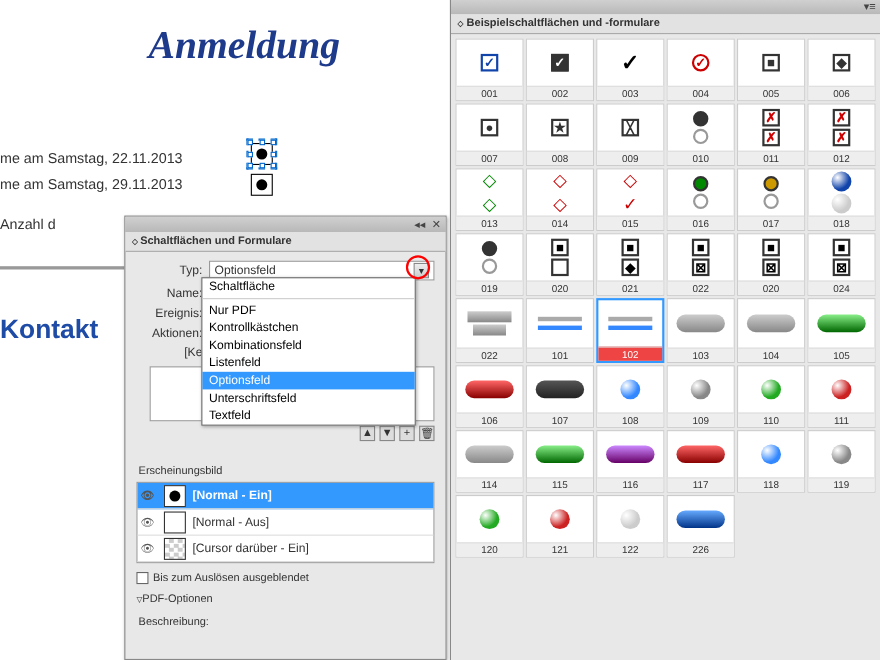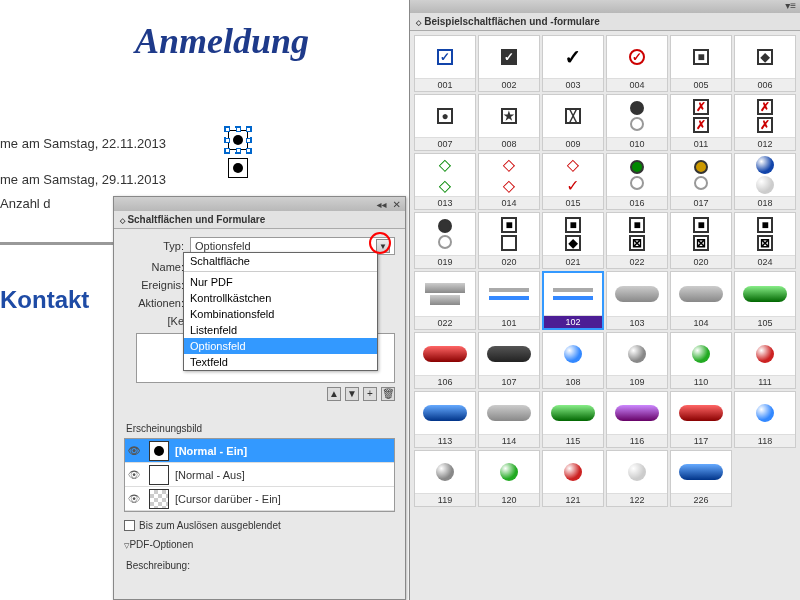--- a/index.html
+++ b/index.html
@@ -2,21 +2,21 @@
 <html><head>
 <meta charset="utf-8">
 <style>
 * { box-sizing: border-box; margin: 0; padding: 0; font-family: Arial, sans-serif; }
 body { width: 800px; height: 600px; background: #fff; position: relative; overflow: hidden; font-size: 11px; }
 
 .doc-bg { position: absolute; left: 0; top: 0; width: 410px; height: 600px; background: #fff; }
 .doc-title { font-family: 'Brush Script MT', cursive; font-size: 36px; font-weight: bold; font-style: italic; color: #1e3a8a; position: absolute; left: 135px; top: 20px; }
 .doc-line { position: absolute; left: 0; font-size: 13px; color: #333; }
 .doc-line.l1 { top: 136px; }
-.doc-line.l2 { top: 172px; }
+.doc-line.l2 { top: 160px; }
 .doc-line.l3 { top: 196px; }
 .radio-sel { position: absolute; width: 20px; height: 20px; border: 1px solid #000; background: #fff; display: flex; align-items: center; justify-content: center; }
 .radio-sel .dot { width: 10px; height: 10px; border-radius: 50%; background: #000; }
 .radio-sel.selected { outline: 2px dashed #0066cc; outline-offset: 2px; }
 .sel-handle { position: absolute; width: 5px; height: 5px; background: #fff; border: 1px solid #0066cc; }
 .doc-rule { position: absolute; left: 0; width: 380px; border-top: 3px solid #999; }
 .kontakt { position: absolute; left: 0; top: 286px; font-size: 24px; font-weight: bold; color: #1e4ba5; }
 
 .panel { position: absolute; background: #e8e8e8; border: 1px solid #888; box-shadow: 1px 1px 3px rgba(0,0,0,0.3); }
 .panel.forms { left: 113px; top: 196px; width: 293px; height: 404px; }
@@ -48,21 +48,21 @@
 .chk-row .cb { width: 11px; height: 11px; border: 1px solid #666; background: #fff; margin-right: 4px; }
 .pdf-opt { font-size: 10px; color: #333; margin-top: 8px; }
 .pdf-opt .tri { font-size: 7px; }
 
 .lib { position: absolute; left: 409px; top: 0; width: 391px; height: 600px; background: #e8e8e8; border-left: 1px solid #888; }
 .lib-hdr { background: linear-gradient(#d0d0d0,#b8b8b8); height: 13px; display: flex; justify-content: flex-end; padding: 0 4px; font-size: 10px; color: #444; }
 .lib-tab { background: #e2e2e2; padding: 3px 6px; font-size: 10px; font-weight: bold; color: #333; border-bottom: 1px solid #aaa; }
 .lib-grid { display: grid; grid-template-columns: repeat(6, 1fr); gap: 2px; padding: 4px; overflow: auto; }
 .cell { background: #fff; border: 1px solid #ccc; display: flex; flex-direction: column; align-items: center; }
 .cell.sel { border: 2px solid #3399ff; }
-.cell.sel .cap { background: #4c1d95; color: #fff; }
+.cell.sel .cap { background: #ef4444; color: #fff; }
 .cell .ico { flex: 1; width: 100%; display: flex; flex-direction: column; align-items: center; justify-content: center; gap: 2px; min-height: 42px; }
 .cell .cap { width: 100%; text-align: center; font-size: 9px; background: #eee; color: #333; padding: 1px 0; border-top: 1px solid #ddd; }
 .ck { width: 16px; height: 16px; border: 2px solid #333; background: #fff; display: flex; align-items: center; justify-content: center; font-size: 12px; font-weight: bold; }
 .circ { width: 14px; height: 14px; border: 2px solid #999; border-radius: 50%; }
 .circ.f { background: #333; border-color: #333; }
 .pill { width: 44px; height: 16px; border-radius: 8px; background: linear-gradient(#555,#222); }
 .pill.b { background: linear-gradient(#6af,#038); }
 .pill.r { background: linear-gradient(#f66,#800); }
 .pill.g { background: linear-gradient(#8e8,#060); }
 .pill.gr { background: linear-gradient(#ccc,#888); }
@@ -167,20 +167,21 @@
 <div class="red-circle"></div>
 
 <div class="dropdown" id="dd">
     <div>Schaltfläche</div>
     <div class="sep"></div>
     <div>Nur PDF</div>
     <div>Kontrollkästchen</div>
     <div>Kombinationsfeld</div>
     <div>Listenfeld</div>
     <div class="hl">Optionsfeld</div>
+    <div>Unterschriftsfeld</div>
     <div>Textfeld</div>
   </div>
 
 <div class="lib">
   <div class="lib-hdr">
       <span>▾≡</span>
     </div>
   <div class="lib-tab"><span class="tri" style="font-size:7px">◇</span> <span>Beispielschaltflächen und -formulare</span></div>
   <div class="lib-grid" id="lib-grid">
       <div class="cell">
@@ -412,78 +413,72 @@
         <div class="cap">110</div>
       </div>
       <div class="cell">
         <div class="ico">
           <div class="orb" style="--c: #c22;"></div>
         </div>
         <div class="cap">111</div>
       </div>
       <div class="cell">
         <div class="ico">
+          <div class="pill gr"></div>
+        </div>
+        <div class="cap">114</div>
+      </div>
+      <div class="cell">
+        <div class="ico">
+          <div class="pill g"></div>
+        </div>
+        <div class="cap">115</div>
+      </div>
+      <div class="cell">
+        <div class="ico">
+          <div class="pill pu"></div>
+        </div>
+        <div class="cap">116</div>
+      </div>
+      <div class="cell">
+        <div class="ico">
+          <div class="pill r"></div>
+        </div>
+        <div class="cap">117</div>
+      </div>
+      <div class="cell">
+        <div class="ico">
+          <div class="orb" style="--c: #38f;"></div>
+        </div>
+        <div class="cap">118</div>
+      </div>
+      <div class="cell">
+        <div class="ico">
+          <div class="orb" style="--c: #888;"></div>
+        </div>
+        <div class="cap">119</div>
+      </div>
+      <div class="cell">
+        <div class="ico">
+          <div class="orb" style="--c: #2a2;"></div>
+        </div>
+        <div class="cap">120</div>
+      </div>
+      <div class="cell">
+        <div class="ico">
+          <div class="orb" style="--c: #c22;"></div>
+        </div>
+        <div class="cap">121</div>
+      </div>
+      <div class="cell">
+        <div class="ico">
+          <div class="orb" style="--c: #ccc;"></div>
+        </div>
+        <div class="cap">122</div>
+      </div>
+      <div class="cell">
+        <div class="ico">
           <div class="pill b"></div>
         </div>
-        <div class="cap">113</div>
-      </div>
-      <div class="cell">
-        <div class="ico">
-          <div class="pill gr"></div>
-        </div>
-        <div class="cap">114</div>
-      </div>
-      <div class="cell">
-        <div class="ico">
-          <div class="pill g"></div>
-        </div>
-        <div class="cap">115</div>
-      </div>
-      <div class="cell">
-        <div class="ico">
-          <div class="pill pu"></div>
-        </div>
-        <div class="cap">116</div>
-      </div>
-      <div class="cell">
-        <div class="ico">
-          <div class="pill r"></div>
-        </div>
-        <div class="cap">117</div>
-      </div>
-      <div class="cell">
-        <div class="ico">
-          <div class="orb" style="--c: #38f;"></div>
-        </div>
-        <div class="cap">118</div>
-      </div>
-      <div class="cell">
-        <div class="ico">
-          <div class="orb" style="--c: #888;"></div>
-        </div>
-        <div class="cap">119</div>
-      </div>
-      <div class="cell">
-        <div class="ico">
-          <div class="orb" style="--c: #2a2;"></div>
-        </div>
-        <div class="cap">120</div>
-      </div>
-      <div class="cell">
-        <div class="ico">
-          <div class="orb" style="--c: #c22;"></div>
-        </div>
-        <div class="cap">121</div>
-      </div>
-      <div class="cell">
-        <div class="ico">
-          <div class="orb" style="--c: #ccc;"></div>
-        </div>
-        <div class="cap">122</div>
-      </div>
-      <div class="cell">
-        <div class="ico">
-          <div class="pill b"></div>
-        </div>
         <div class="cap">226</div>
       </div>
     </div>
 </div>
 
 </body></html>

